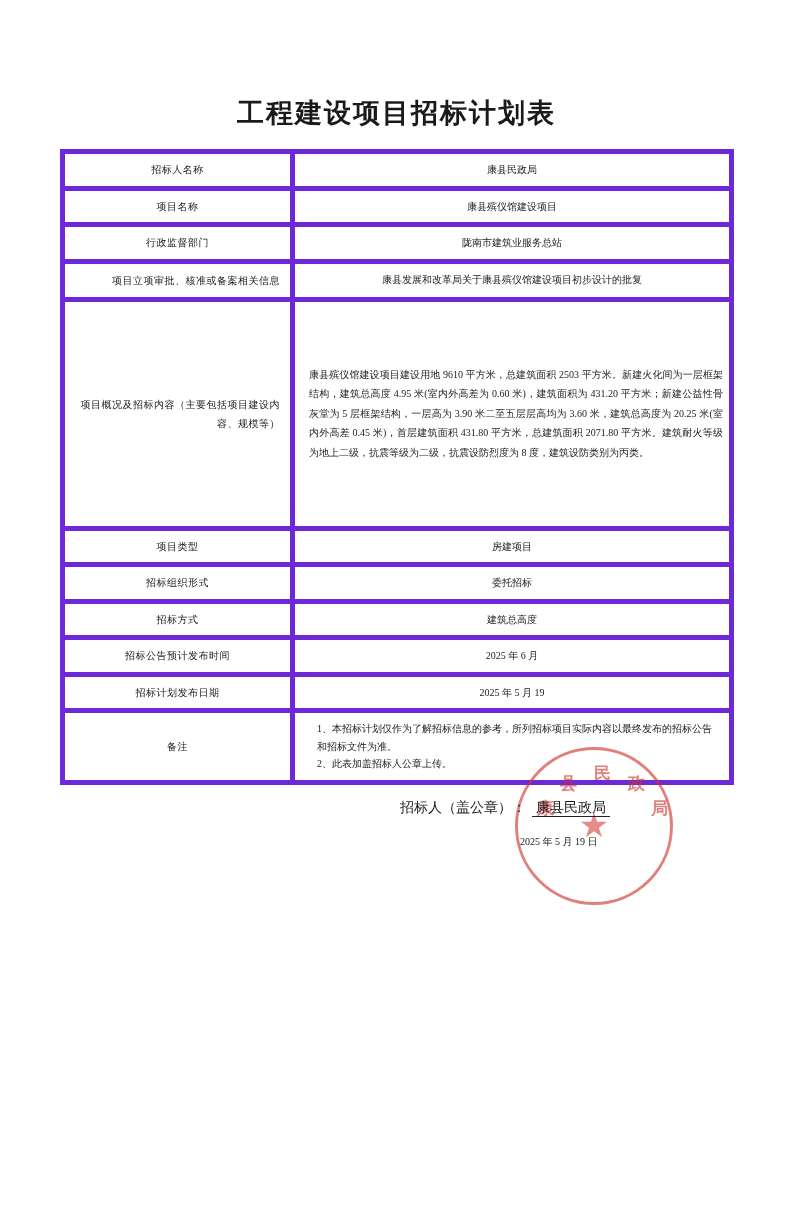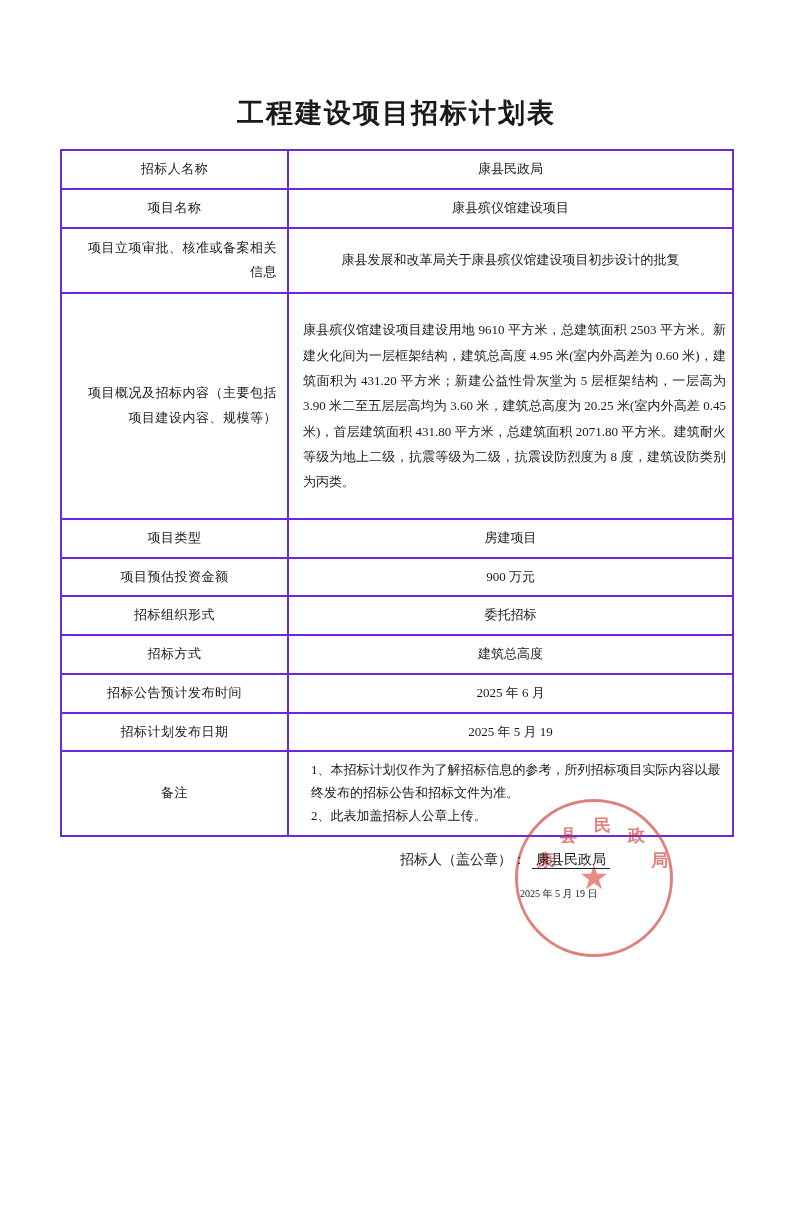--- a/index.html
+++ b/index.html
@@ -31,22 +31,22 @@
     padding-bottom: 18px;
     font-family: "DejaVu Serif", "Liberation Serif", serif;
   }
   table.main {
     width: 674px;
     margin: 0 auto;
     border-collapse: collapse;
     table-layout: fixed;
   }
   table.main td {
-    border: 2px solid #6d28d9;
-    font-size: 13px;
+    border: 5px solid #6d28d9;
+    font-size: 10px;
     line-height: 1.75;
     padding: 7px 10px;
     vertical-align: middle;
   }
   td.label {
     width: 205px;
     text-align: center;
     letter-spacing: 0.5px;
   }
   td.label.multi {
@@ -146,34 +146,34 @@
     <tbody>
       <tr>
         <td class="label">招标人名称</td>
         <td class="value">康县民政局</td>
       </tr>
       <tr>
         <td class="label">项目名称</td>
         <td class="value">康县殡仪馆建设项目</td>
       </tr>
       <tr>
+        <td class="label">行政监督部门</td>
+        <td class="value">陇南市建筑业服务总站</td>
+      </tr>
+      <tr>
         <td class="label multi">项目立项审批、核准或备案相关信息</td>
         <td class="value">康县发展和改革局关于康县殡仪馆建设项目初步设计的批复</td>
       </tr>
       <tr>
         <td class="label multi tall">项目概况及招标内容（主要包括项目建设内容、规模等）</td>
         <td class="value just">康县殡仪馆建设项目建设用地 9610 平方米，总建筑面积 2503 平方米。新建火化间为一层框架结构，建筑总高度 4.95 米(室内外高差为 0.60 米)，建筑面积为 431.20 平方米；新建公益性骨灰堂为 5 层框架结构，一层高为 3.90 米二至五层层高均为 3.60 米，建筑总高度为 20.25 米(室内外高差 0.45 米)，首层建筑面积 431.80 平方米，总建筑面积 2071.80 平方米。建筑耐火等级为地上二级，抗震等级为二级，抗震设防烈度为 8 度，建筑设防类别为丙类。</td>
       </tr>
       <tr>
         <td class="label">项目类型</td>
         <td class="value">房建项目</td>
-      </tr>
-      <tr>
-        <td class="label">项目预估投资金额</td>
-        <td class="value">900 万元</td>
       </tr>
       <tr>
         <td class="label">招标组织形式</td>
         <td class="value">委托招标</td>
       </tr>
       <tr>
         <td class="label">招标方式</td>
         <td class="value">建筑总高度</td>
       </tr>
       <tr>

